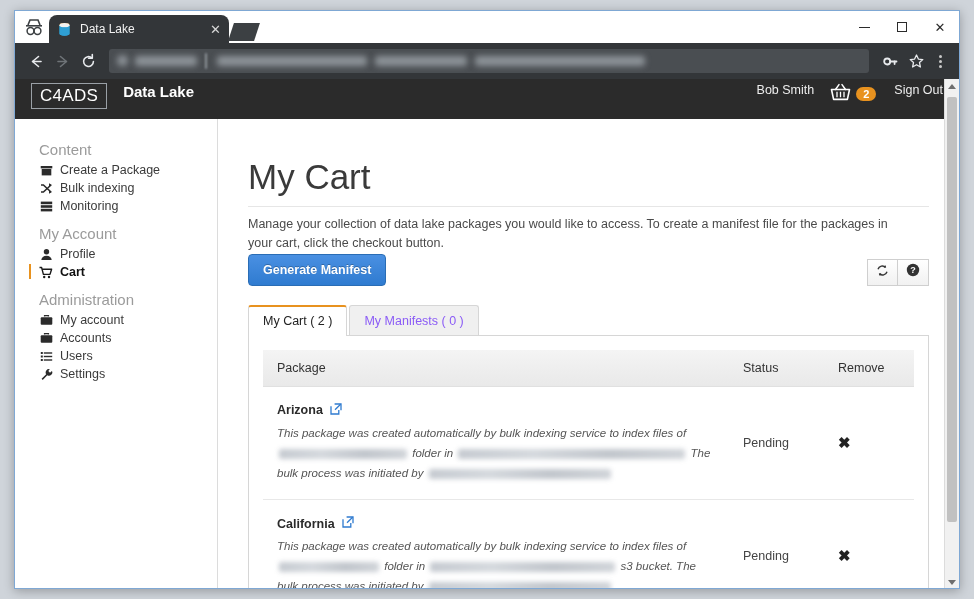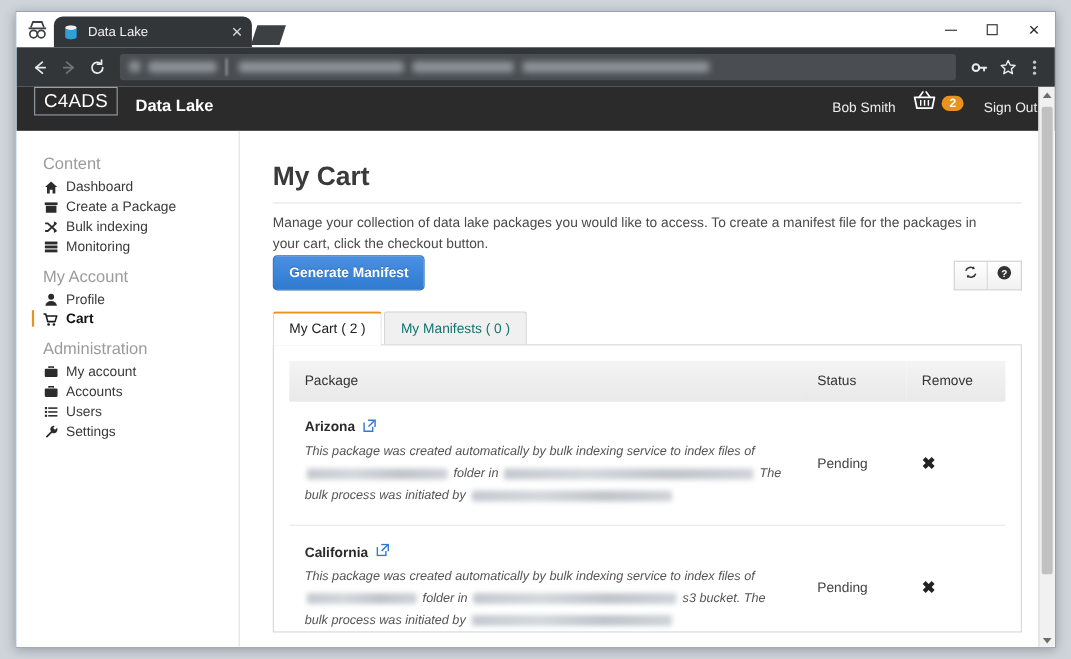--- a/index.html
+++ b/index.html
@@ -83,21 +83,21 @@
     opacity: .85;
   }
   .tb-right { display: flex; align-items: center; }
   .dots { width: 22px; display: flex; flex-direction: column; align-items: center; gap: 2px; }
   .dots i { width: 3px; height: 3px; background: #c8c8c8; border-radius: 50%; display: block; }
 
   
   .viewport { position: relative; height: 511px; background: #fff; }
   .appheader {
     height: 40px; background: #2b2b2b;
-    display: flex; align-items: flex-end; padding: 14px 16px;
+    display: flex; align-items: flex-start; padding: 4px 16px;
     color: #fff;
   }
   .logo {
     border: 1px solid #9aa0a6; padding: 2px 8px;
     font-size: 17px; letter-spacing: .3px; color: #ffffff;
     font-family: "Liberation Sans", sans-serif;
   }
   .apptitle { font-size: 15px; font-weight: bold; margin-left: 16px; color: #ffffff; }
   .spacer { flex: 1; }
   .hdr-user { font-size: 12.5px; color: #ededed; margin-right: 16px; }
@@ -130,22 +130,22 @@
     content: ""; position: absolute; left: 14px; top: 1px;
     width: 2px; height: 15px; background: #e8921f;
   }
   .sb-ic { width: 14px; flex: 0 0 14px; display: flex; align-items: center; justify-content: center; }
 
   .main {
     flex: 1; padding: 20px 30px 0 30px; background: #fff;
     overflow: hidden;
   }
   .page-title {
-    font-size: 24px; color: #3a3a3a; font-weight: bold;
-    margin: 8px 0 8px 0; padding-bottom: 9px;
+    font-size: 35px; color: #3a3a3a; font-weight: normal;
+    margin: 18px 0 8px 0; padding-bottom: 9px;
     border-bottom: 1px solid #e6e6e6;
   }
   .page-desc { font-size: 12.5px; color: #4a4a4a; line-height: 1.55; margin-bottom: 0; max-width: 660px; }
   .actionrow { display: flex; align-items: flex-end; }
   .btn-primary {
     background: linear-gradient(#4a90e2, #2f7bd0);
     border: 1px solid #2a6db5;
     color: #fff; font-size: 12.5px; font-weight: bold;
     padding: 8px 14px; border-radius: 4px;
     text-shadow: 0 -1px 0 rgba(0,0,0,.25);
@@ -153,21 +153,21 @@
   .iconbtns { margin-left: auto; display: flex; }
   .iconbtn {
     width: 31px; height: 27px;
     border: 1px solid #cfcfcf; background: linear-gradient(#ffffff,#f1f1f1);
     display: flex; align-items: center; justify-content: center;
   }
   .iconbtn + .iconbtn { border-left: none; }
 
   .tabs { display: flex; margin-top: 18px; align-items: flex-end; }
   .tab {
-    font-size: 12.5px; color: #0f766e;
+    font-size: 12.5px; color: #8b5cf6;
     padding: 8px 14px; background: #f0f0f0;
     border: 1px solid #d6d6d6; border-bottom: none;
     border-radius: 3px 3px 0 0; position: relative; top: 1px;
   }
   .tab.active {
     background: #fff; color: #222;
     border-top: 2px solid #e8921f;
     padding-top: 7px; z-index: 2;
   }
   .tab + .tab { margin-left: 2px; }
@@ -328,28 +328,20 @@
         <span class="badge">2</span>
       </span>
       <span class="signout">Sign Out</span>
     </div>
 
     <div class="body-split">
 
       <div class="sidebar">
 
         <div class="sb-group">Content</div>
-        <div class="sb-item">
-          <span class="sb-ic">
-            <svg width="13" height="13" viewBox="0 0 13 13">
-                <path d="M6.5 1 L12 6 H10.3 V12 H7.8 V8.6 H5.2 V12 H2.7 V6 H1 Z" fill="#2b2b2b"></path>
-              </svg>
-          </span>
-          <span>Dashboard</span>
-        </div>
         <div class="sb-item">
           <span class="sb-ic">
             <svg width="13" height="13" viewBox="0 0 13 13">
                 <rect x="0.7" y="2" width="11.6" height="2.4" fill="#2b2b2b"></rect>
                 <rect x="1.7" y="5" width="9.6" height="6.4" fill="#2b2b2b"></rect>
               </svg>
           </span>
           <span>Create a Package</span>
         </div>
         <div class="sb-item">

